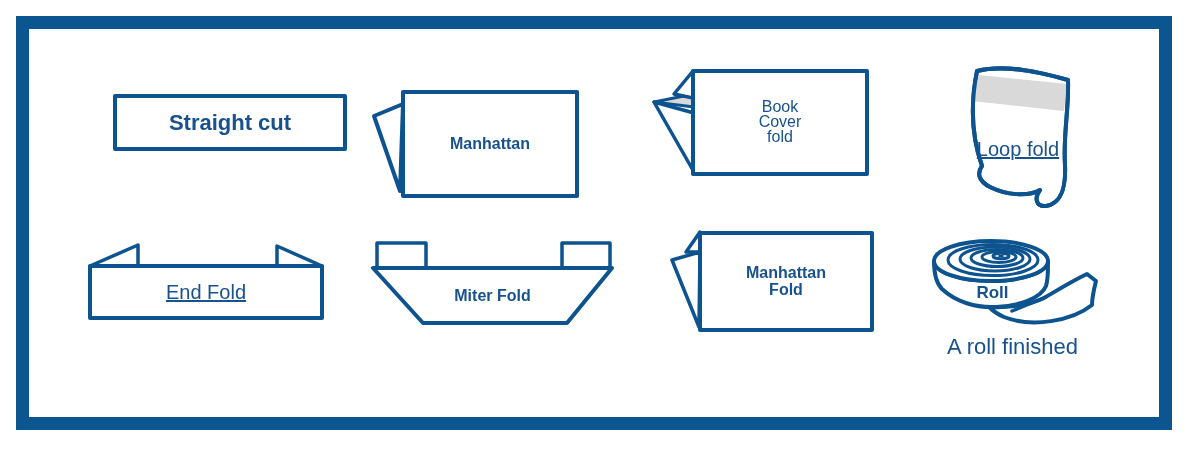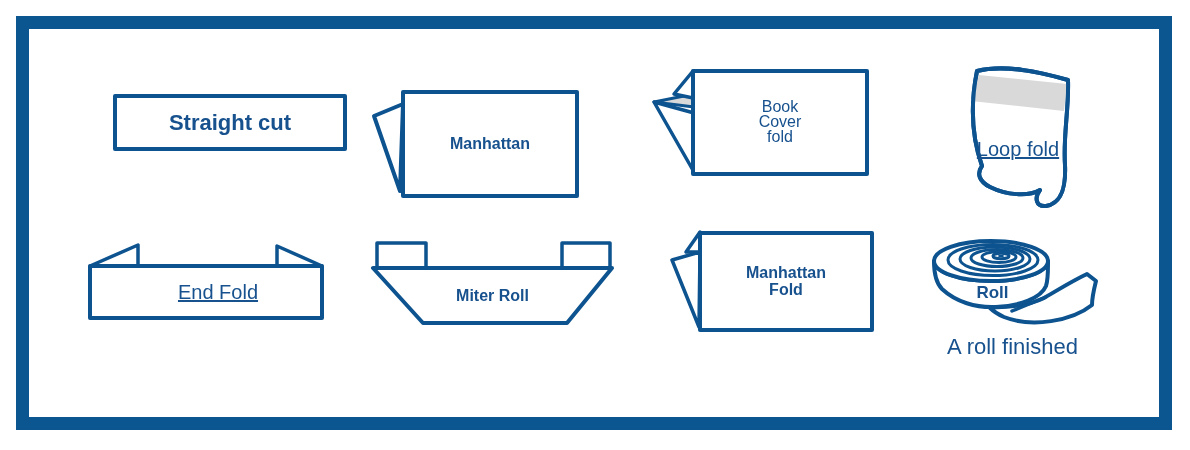--- a/index.html
+++ b/index.html
@@ -76,30 +76,30 @@
   </svg>
   <div class="lbl fs20" style="left:28px; top:80px; width:100px; height:28px;">Loop fold</div>
 </div>
 
 <div class="diagram" style="left:88px; top:240px; width:240px; height:85px;">
   <svg width="240" height="85" viewBox="0 0 240 85">
     <polygon class="ln sw35" points="2,26 50,5 50,26"></polygon>
     <polygon class="ln sw35" points="234,26 189,6 189,26"></polygon>
     <rect class="ln sw4" x="2" y="26" width="232" height="52"></rect>
   </svg>
-  <div class="lbl fs20" style="left:14px; top:26px; width:232px; height:52px;text-align:right;">End Fold</div>
+  <div class="lbl fs20" style="left:2px; top:26px; width:232px; height:52px;text-align:right;">End Fold</div>
 </div>
 
 <div class="diagram" style="left:370px; top:240px; width:245px; height:90px;">
   <svg width="245" height="90" viewBox="0 0 245 90">
     <rect class="ln sw35" x="7" y="3" width="49" height="25"></rect>
     <rect class="ln sw35" x="192" y="3" width="48" height="25"></rect>
     <polygon class="ln sw4" points="3,28 242,28 197,83 53,83"></polygon>
   </svg>
-  <div class="lbl bold fs24" style="left:30px; top:28px; width:185px; height:55px;">Miter Roll</div>
+  <div class="lbl bold fs24" style="left:30px; top:28px; width:185px; height:55px;">Miter Fold</div>
 </div>
 
 <div class="diagram" style="left:665px; top:225px; width:215px; height:115px;">
   <svg width="215" height="115" viewBox="0 0 215 115">
     <polygon class="ln sw35" points="7,35 35,27 34,102"></polygon>
     <polygon class="ln sw35" points="35,7 21,27 35,27"></polygon>
     <rect class="ln sw4" x="35" y="8" width="172" height="97"></rect>
   </svg>
   <div class="lbl bold fs24 lh105" style="left:35px; top:8px; width:172px; height:97px;">Manhattan
 Fold</div>

